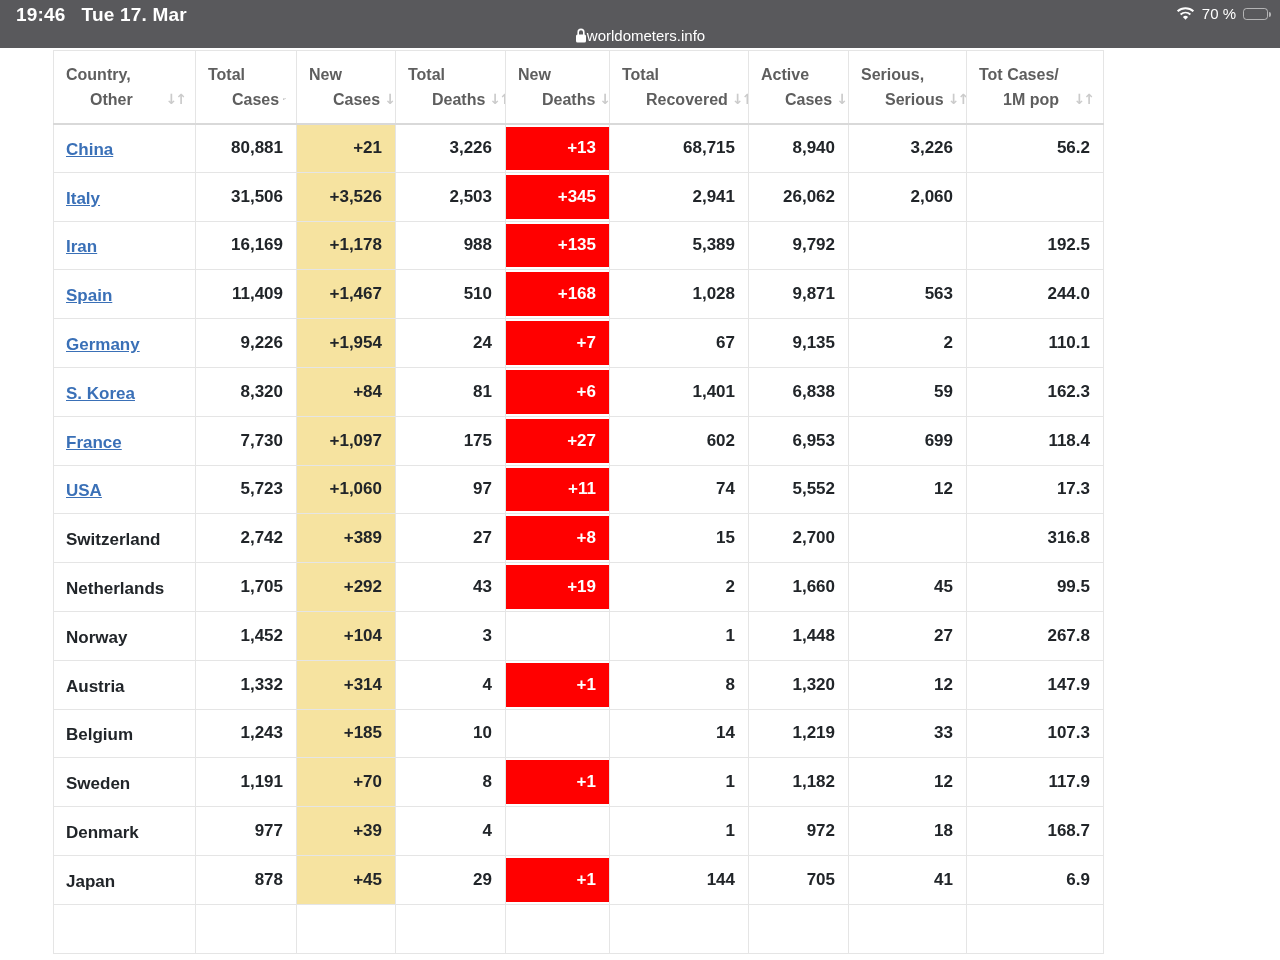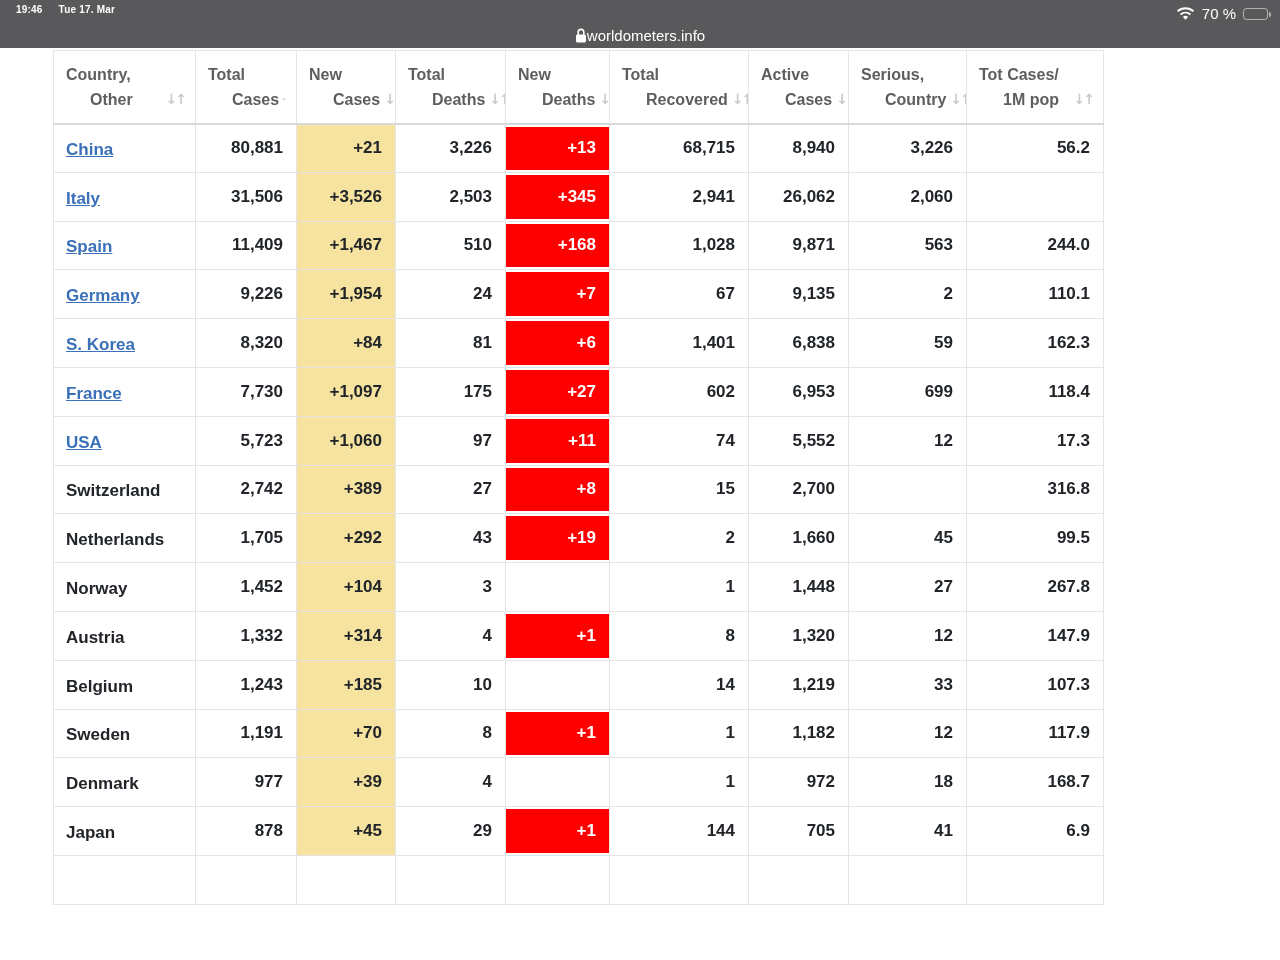--- a/index.html
+++ b/index.html
@@ -18,21 +18,21 @@
     font-family:"Liberation Sans","DejaVu Sans",sans-serif;
     position:relative;
   }
   
   .status-bar{
     position:absolute;top:0;left:0;width:1280px;height:48px;
     background:var(--bar-bg);color:#fff;
   }
   .sb-left{
     position:absolute;top:4px;left:16px;display:flex;gap:16px;
-    font-size:10px;font-weight:600;letter-spacing:.2px;
+    font-size:19px;font-weight:600;letter-spacing:.2px;
   }
   .sb-right{
     position:absolute;top:5px;right:12px;display:flex;align-items:center;gap:7px;
     font-size:15px;font-weight:400;
   }
   .sb-url{
     position:absolute;left:0;right:0;top:24px;height:22px;
     display:flex;align-items:center;justify-content:center;
     font-size:15px;color:#fff;cursor:pointer;
   }
@@ -171,21 +171,21 @@
           <th>
             <div>Active</div>
             <div class="th-line2">
               <span>Cases</span>
               <span class="sort-arrows">↓↑</span>
             </div>
           </th>
           <th>
             <div>Serious,</div>
             <div class="th-line2">
-              <span>Country</span>
+              <span>Serious</span>
               <span class="sort-arrows">↓↑</span>
             </div>
           </th>
           <th>
             <div>Tot Cases/</div>
             <div class="th-line2">
               <span>1M pop</span>
               <span class="sort-arrows">↓↑</span>
             </div>
           </th>
@@ -208,20 +208,31 @@
           <td>31,506</td>
           <td class="cell-new-cases">+3,526</td>
           <td>2,503</td>
           <td class="cell-new-deaths filled">+345</td>
           <td>2,941</td>
           <td>26,062</td>
           <td>2,060</td>
           <td></td>
         </tr>
         <tr>
+          <td class="cell-country"><a>Iran</a></td>
+          <td>16,169</td>
+          <td class="cell-new-cases">+1,178</td>
+          <td>988</td>
+          <td class="cell-new-deaths filled">+135</td>
+          <td>5,389</td>
+          <td>9,792</td>
+          <td></td>
+          <td>192.5</td>
+        </tr>
+        <tr>
           <td class="cell-country"><a>Spain</a></td>
           <td>11,409</td>
           <td class="cell-new-cases">+1,467</td>
           <td>510</td>
           <td class="cell-new-deaths filled">+168</td>
           <td>1,028</td>
           <td>9,871</td>
           <td>563</td>
           <td>244.0</td>
         </tr>

